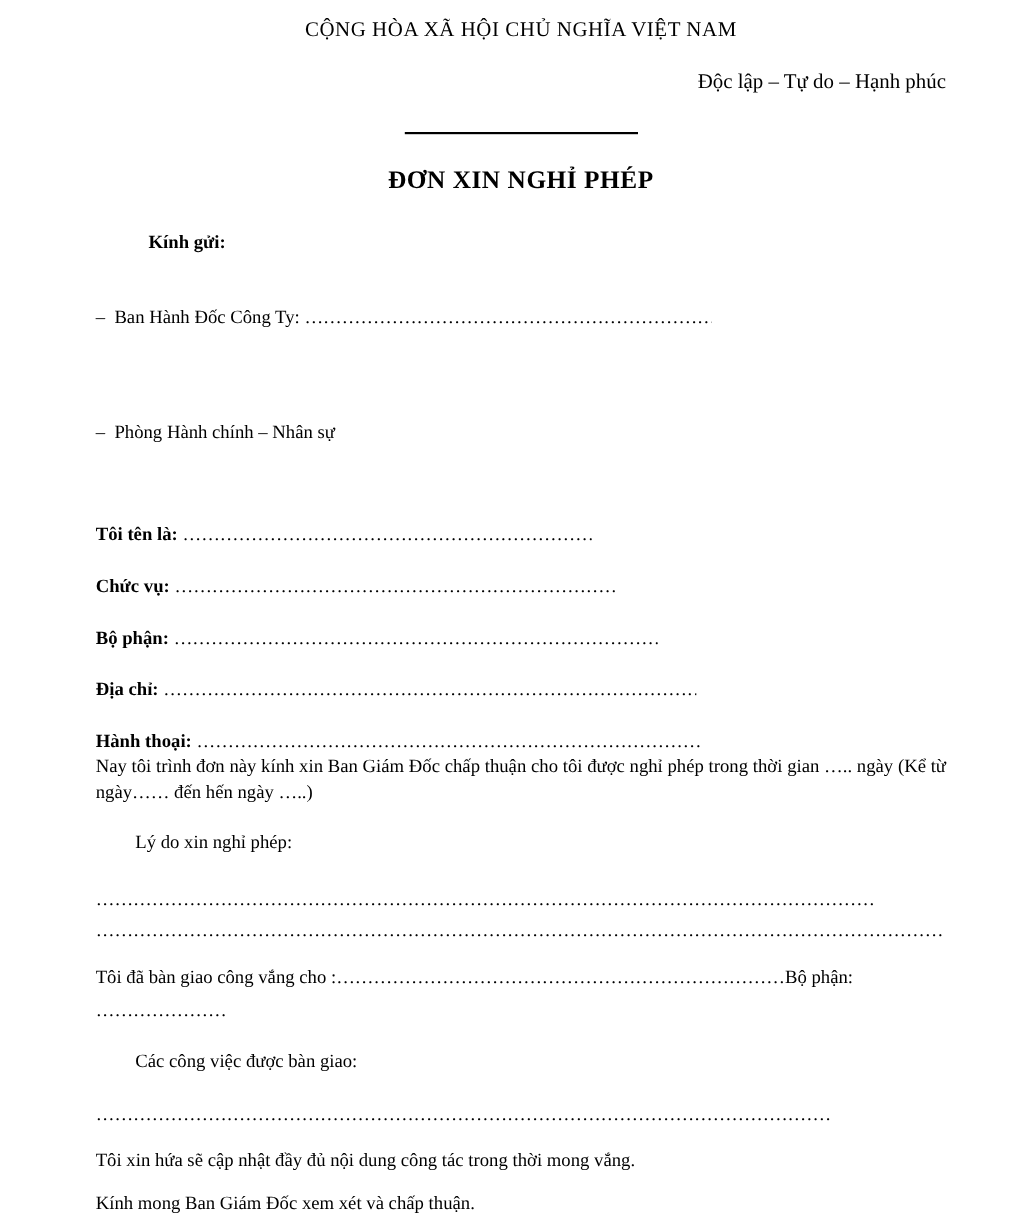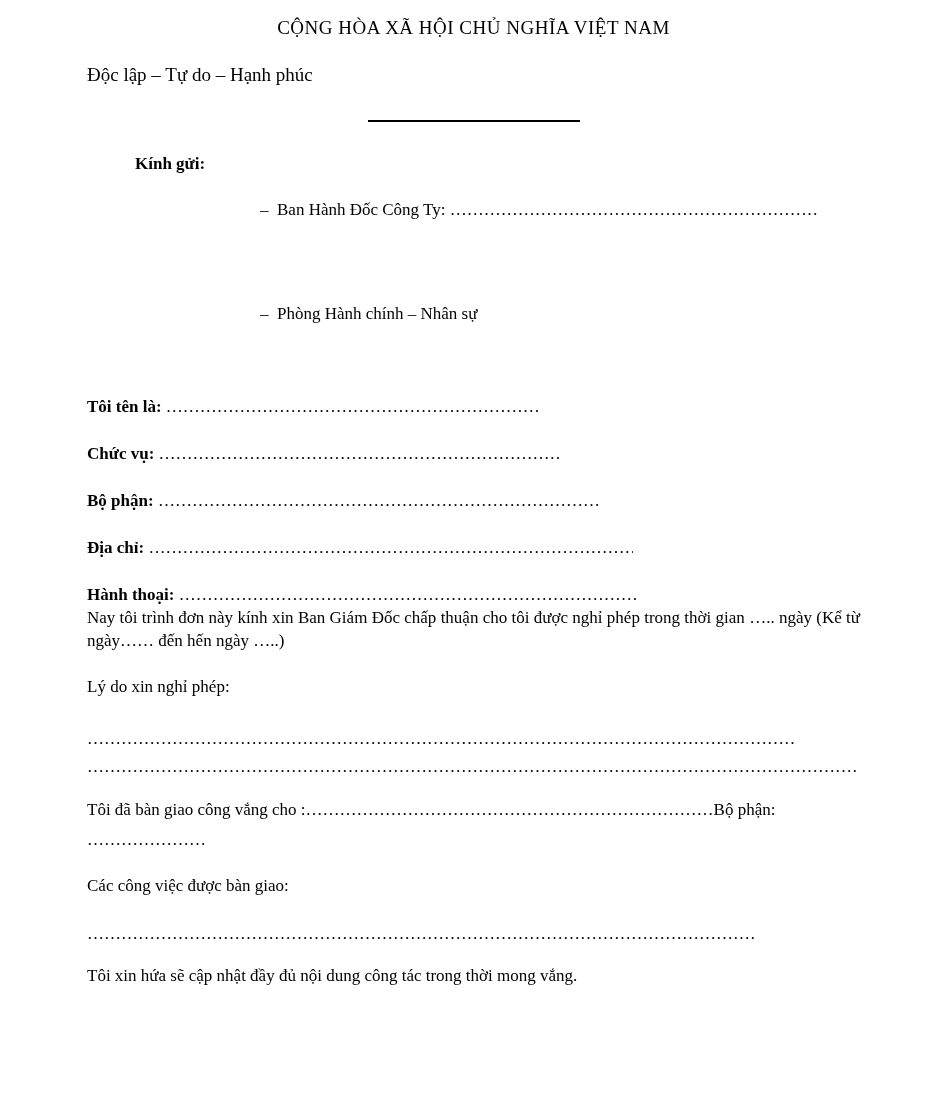--- a/index.html
+++ b/index.html
@@ -19,72 +19,73 @@
     line-height: 23px;
   }
   .national-title {
     font-size: 19px;
     letter-spacing: 0.5px;
     text-align: center;
     line-height: 23px;
   }
   .motto {
     font-size: 19px;
-    text-align: left;
+    text-align: right;
     margin-top: 24px;
     line-height: 23px;
   }
   .divider {
     width: 212px;
     border-top: 2px solid #000000;
     margin: 34px auto 0 auto;
     height: 0;
   }
   .form-title {
     font-size: 23px;
     font-weight: bold;
     letter-spacing: 0.5px;
     text-align: center;
     margin-top: 28px;
     line-height: 28px;
   }
-  .recipient { display: flex; margin-top: 30px; }
+  .recipient { display: flex; margin-top: 30px; flex-direction: column; }
   .recipient-label { font-weight: bold; margin-left: 48px; min-width: 125px; }
   .recipient-lines { white-space: pre-wrap; }
   .recipient-line2 { margin-top: 35px; }
   .field-row { margin-top: 24px; white-space: pre-wrap; }
   .field-label { font-weight: bold; font-family: Liberation Serif, serif; }
   .fill {
     display: inline-block;
     overflow: hidden;
     white-space: nowrap;
     vertical-align: bottom;
     height: 23px;
   }
   .para { text-align: justify; }
-  .plain-line { margin-top: 23px; }
+  .plain-line { margin-top: 23px; margin-left: 36px; }
   .fill-line { margin-top: 29px; }
   .fill-line-tight { margin-top: 5px; }
   .handover-line { margin-top: 20px; white-space: pre-wrap; }
   .handover-cont { margin-top: 7px; }
   .tasks-fill { margin-top: 25px; }
   .promise-line { margin-top: 19px; }
   .closing-line { margin-top: 16px; }
 </style>
 </head>
 <body>
 
 <div class="page">
 
   <div class="national-title">CỘNG HÒA XÃ HỘI CHỦ NGHĨA VIỆT NAM</div>
 
   <div class="motto">Độc lập – Tự do – Hạnh phúc</div>
 
   <div class="divider"></div>
 
+  <div class="form-title">ĐƠN XIN NGHỈ PHÉP</div>
 
   <div class="recipient">
     <span class="recipient-label">Kính gửi:</span>
     <div class="recipient-lines">
       <div><span>–  Ban Hành Đốc Công Ty: </span><span class="fill" style="width:370px">……………………………………………………………………………………………………………………………………………………………………………………</span></div>
       <div class="recipient-line2">–  Phòng Hành chính – Nhân sự</div>
     </div>
   </div>
 
   <div class="field-row"><span class="field-label">Tôi tên là:</span> <span class="fill" style="width:372px">……………………………………………………………………………………………………………………………………………………………………………………</span></div>
@@ -108,14 +109,15 @@
   <div class="handover-line"><span>Tôi đã bàn giao công vắng cho :</span><span class="fill" style="width:408px">……………………………………………………………………………………………………………………………………………………………………………………</span><span class="">Bộ phận:</span></div>
 
   <div class="handover-cont"><span class="fill" style="width:118px">……………………………………………………………………………………………………………………………………………………………………………………</span></div>
 
   <div class="plain-line">Các công việc được bàn giao:</div>
 
   <div class="tasks-fill"><span class="fill" style="width:668px">……………………………………………………………………………………………………………………………………………………………………………………</span></div>
 
   <div class="promise-line">Tôi xin hứa sẽ cập nhật đầy đủ nội dung công tác trong thời mong vắng.</div>
 
+  <div class="closing-line">Kính mong Ban Giám Đốc xem xét và chấp thuận.</div>
 
 </div>
 
 </body></html>

